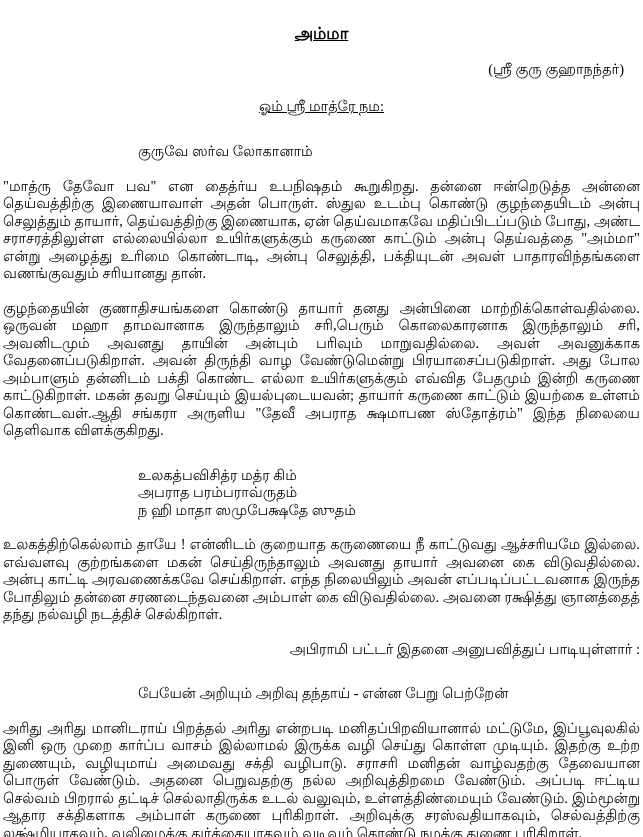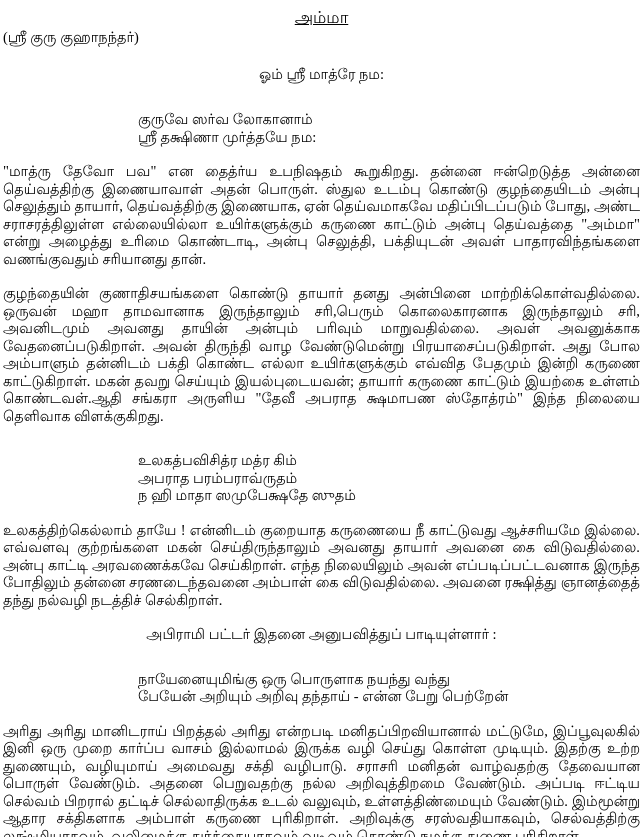--- a/index.html
+++ b/index.html
@@ -13,79 +13,78 @@
     box-sizing: border-box;
     padding: 8px 3px 10px 3px;
     background: #ffffff;
     color: #000000;
     font-family: "Liberation Serif", serif;
     font-size: 14.5px;
     line-height: 17.5px;
   }
   .title {
     text-align: center;
-    font-weight: normal;
+    font-weight: bold;
     font-size: 16.5px;
     text-decoration: underline;
-    margin: 0;
+    margin: 16px;
     line-height: 20px;
   }
   .author-line {
-    text-align: left;
-    margin: 0;
+    text-align: right;
+    margin: 16px;
     line-height: 18px;
   }
   .invocation {
     text-align: center;
     margin: 19px 0 0 0;
     line-height: 18px;
+    text-decoration: underline;
   }
   .verse {
     margin: 27px 0 17px 135px;
   }
   .verse .verse-line {
     white-space: pre-wrap;
   }
   .para {
     text-align: justify;
     margin: 17px 0 0 0;
   }
   .para.no-justify {
-    text-align: center;
+    text-align: right;
   }
 </style>
 </head>
 <body>
 
 <div class="page">
 
   <h1 class="title">அம்மா</h1>
   <div class="author-line">(ஸ்ரீ குரு குஹாநந்தர்)</div>
 
   <div class="invocation">ஓம் ஸ்ரீ மாத்ரே நம:</div>
 
   <div class="verse" style="margin-top:28px;">
     <div class="verse-line">குருவே ஸர்வ லோகானாம்</div>
-    <div class="verse-line">ஸ்ரீ தக்ஷிணா முர்த்தயே நம:</div>
   </div>
 
   <div class="para">"மாத்ரு தேவோ பவ" என தைத்ர்ய உபநிஷதம் கூறுகிறது. தன்னை ஈன்றெடுத்த அன்னை தெய்வத்திற்கு இணையாவாள் அதன் பொருள். ஸ்துல உடம்பு கொண்டு குழந்தையிடம் அன்பு செலுத்தும் தாயார், தெய்வத்திற்கு இணையாக, ஏன் தெய்வமாகவே மதிப்பிடப்படும் போது, அண்ட சராசரத்திலுள்ள எல்லையில்லா உயிர்களுக்கும் கருணை காட்டும் அன்பு தெய்வத்தை "அம்மா" என்று அழைத்து உரிமை கொண்டாடி, அன்பு செலுத்தி, பக்தியுடன் அவள் பாதாரவிந்தங்களை வணங்குவதும் சரியானது தான்.</div>
 
   <div class="para">குழந்தையின் குணாதிசயங்களை கொண்டு தாயார் தனது அன்பினை மாற்றிக்கொள்வதில்லை. ஒருவன் மஹா தாமவானாக இருந்தாலும் சரி,பெரும் கொலைகாரனாக இருந்தாலும் சரி, அவனிடமும் அவனது தாயின் அன்பும் பரிவும் மாறுவதில்லை. அவள் அவனுக்காக வேதனைப்படுகிறாள். அவன் திருந்தி வாழ வேண்டுமென்று பிரயாசைப்படுகிறாள். அது போல அம்பாளும் தன்னிடம் பக்தி கொண்ட எல்லா உயிர்களுக்கும் எவ்வித பேதமும் இன்றி கருணை காட்டுகிறாள். மகன் தவறு செய்யும் இயல்புடையவன்; தாயார் கருணை காட்டும் இயற்கை உள்ளம் கொண்டவள்.ஆதி சங்கரா அருளிய "தேவீ அபராத க்ஷமாபண ஸ்தோத்ரம்" இந்த நிலையை தெளிவாக விளக்குகிறது.</div>
 
   <div class="verse">
     <div class="verse-line">உலகத்பவிசித்ர மத்ர கிம்</div>
     <div class="verse-line">அபராத பரம்பராவ்ருதம்</div>
     <div class="verse-line">ந ஹி மாதா ஸமுபேக்ஷதே ஸுதம்</div>
   </div>
 
   <div class="para">உலகத்திற்கெல்லாம் தாயே ! என்னிடம் குறையாத கருணையை நீ காட்டுவது ஆச்சரியமே இல்லை. எவ்வளவு குற்றங்களை மகன் செய்திருந்தாலும் அவனது தாயார் அவனை கை விடுவதில்லை. அன்பு காட்டி அரவணைக்கவே செய்கிறாள். எந்த நிலையிலும் அவன் எப்படிப்பட்டவனாக இருந்த போதிலும் தன்னை சரணடைந்தவனை அம்பாள் கை விடுவதில்லை. அவனை ரக்ஷித்து ஞானத்தைத் தந்து நல்வழி நடத்திச் செல்கிறாள்.</div>
 
   <div class="para no-justify">அபிராமி பட்டர் இதனை அனுபவித்துப் பாடியுள்ளார் :</div>
 
   <div class="verse">
-    <div class="verse-line">நாயேனையுமிங்கு ஒரு பொருளாக நயந்து வந்து</div>
     <div class="verse-line">பேயேன் அறியும் அறிவு தந்தாய் - என்ன பேறு பெற்றேன்</div>
   </div>
 
   <div class="para">அரிது அரிது மானிடராய் பிறத்தல் அரிது என்றபடி மனிதப்பிறவியானால் மட்டுமே, இப்பூவுலகில் இனி ஒரு முறை கார்ப்ப வாசம் இல்லாமல் இருக்க வழி செய்து கொள்ள முடியும். இதற்கு உற்ற துணையும், வழியுமாய் அமைவது சக்தி வழிபாடு. சராசரி மனிதன் வாழ்வதற்கு தேவையான பொருள் வேண்டும். அதனை பெறுவதற்கு நல்ல அறிவுத்திறமை வேண்டும். அப்படி ஈட்டிய செல்வம் பிறரால் தட்டிச் செல்லாதிருக்க உடல் வலுவும், உள்ளத்திண்மையும் வேண்டும். இம்மூன்று ஆதார சக்திகளாக அம்பாள் கருணை புரிகிறாள். அறிவுக்கு சரஸ்வதியாகவும், செல்வத்திற்கு லக்ஷ்மியாகவும், வலிமைக்கு துர்க்கையாகவும் வடிவம் கொண்டு நமக்கு துணை புரிகிறாள்.</div>
 
 </div>
 
 </body></html>

